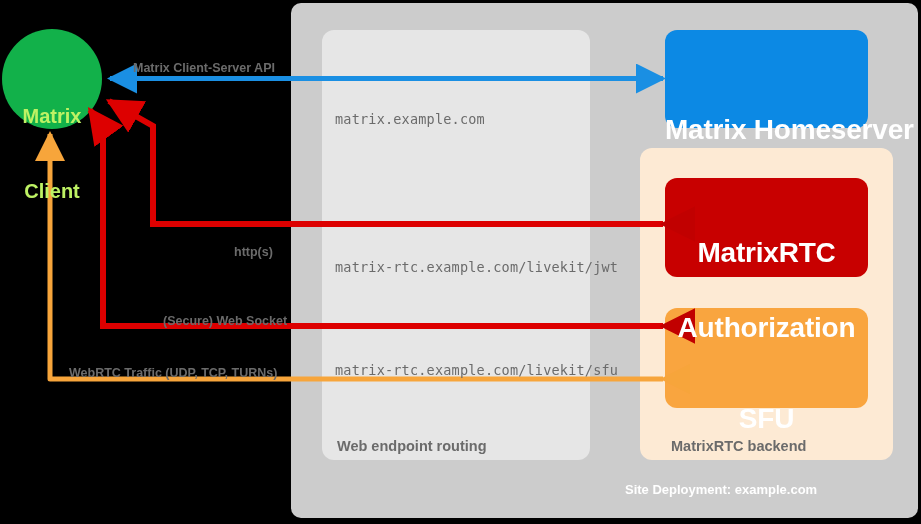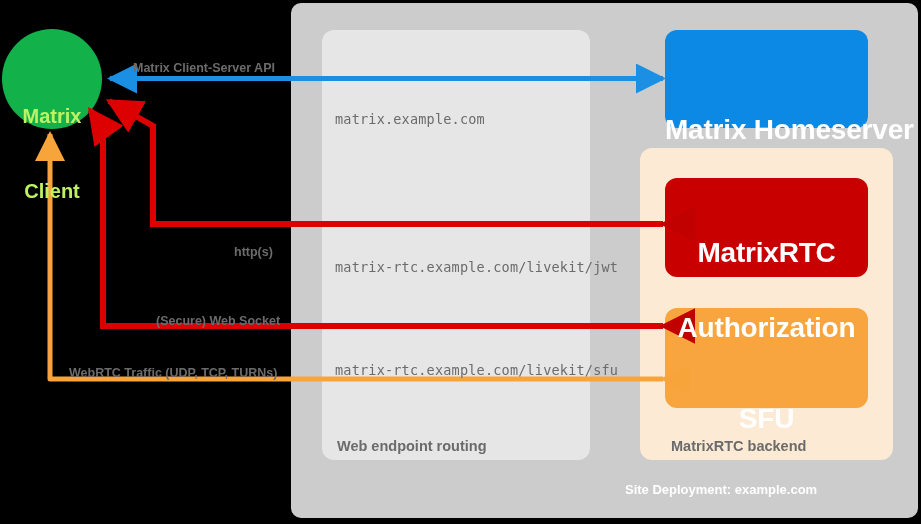--- a/index.html
+++ b/index.html
@@ -126,20 +126,20 @@
   <div class="node-label box-title" style="left:665px; top:356px; width:203px;">
     <div>SFU</div>
   </div>
 
   <div class="node-label mono-url" style="left:335px; top:63px;">matrix.example.com</div>
   <div class="node-label mono-url" style="left:335px; top:211px;">matrix-rtc.example.com/livekit/jwt</div>
   <div class="node-label mono-url" style="left:335px; top:314px;">matrix-rtc.example.com/livekit/sfu</div>
 
   <div class="node-label edge-label" style="left:133px; top:61px;">Matrix Client-Server API</div>
   <div class="node-label edge-label" style="left:234px; top:198px;margin-top:47px;">http(s)</div>
-  <div class="node-label edge-label" style="left:156px; top:314px;">(Secure) Web Socket</div>
+  <div class="node-label edge-label" style="left:163px; top:314px;">(Secure) Web Socket</div>
   <div class="node-label edge-label" style="left:63px; top:366px;margin-left:6px;">WebRTC Traffic (UDP, TCP, TURNs)</div>
 
   <div class="node-label group-title" style="left:337px; top:438px;">Web endpoint routing</div>
   <div class="node-label group-title" style="left:655px; top:438px;margin-left:16px;">MatrixRTC backend</div>
   <div class="node-label site-title" style="left:625px; top:482px;">Site Deployment: example.com</div>
 
 </div>
 
 </body></html>

